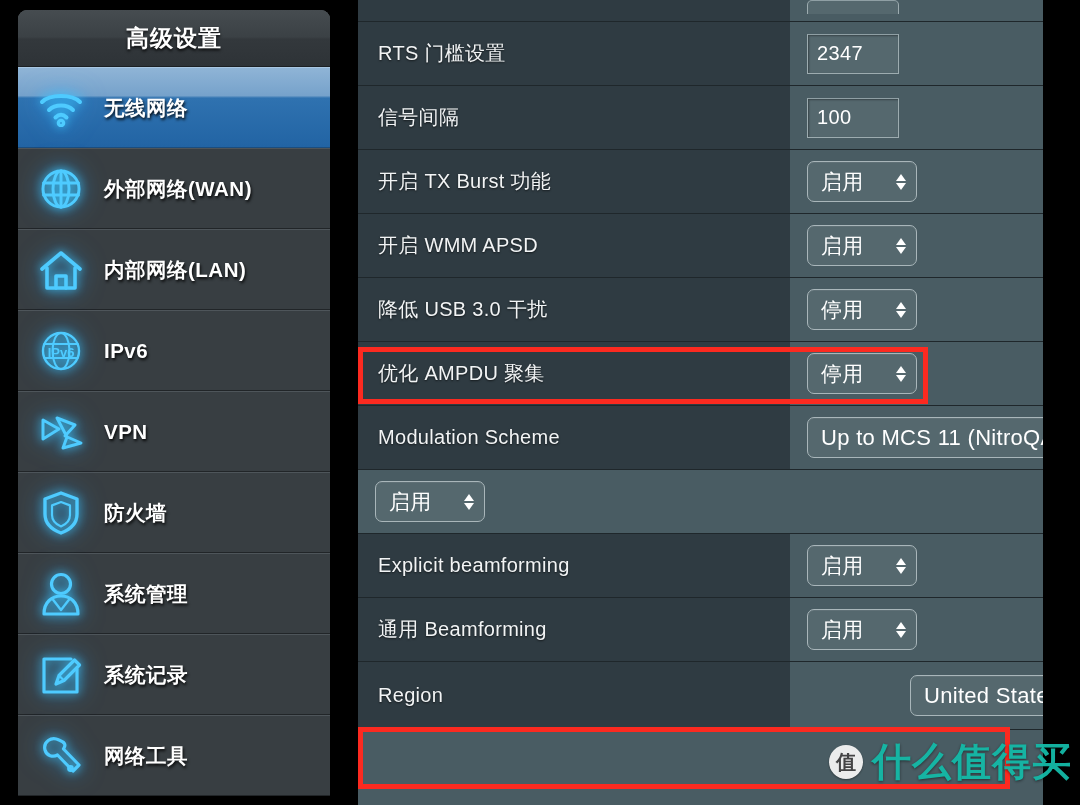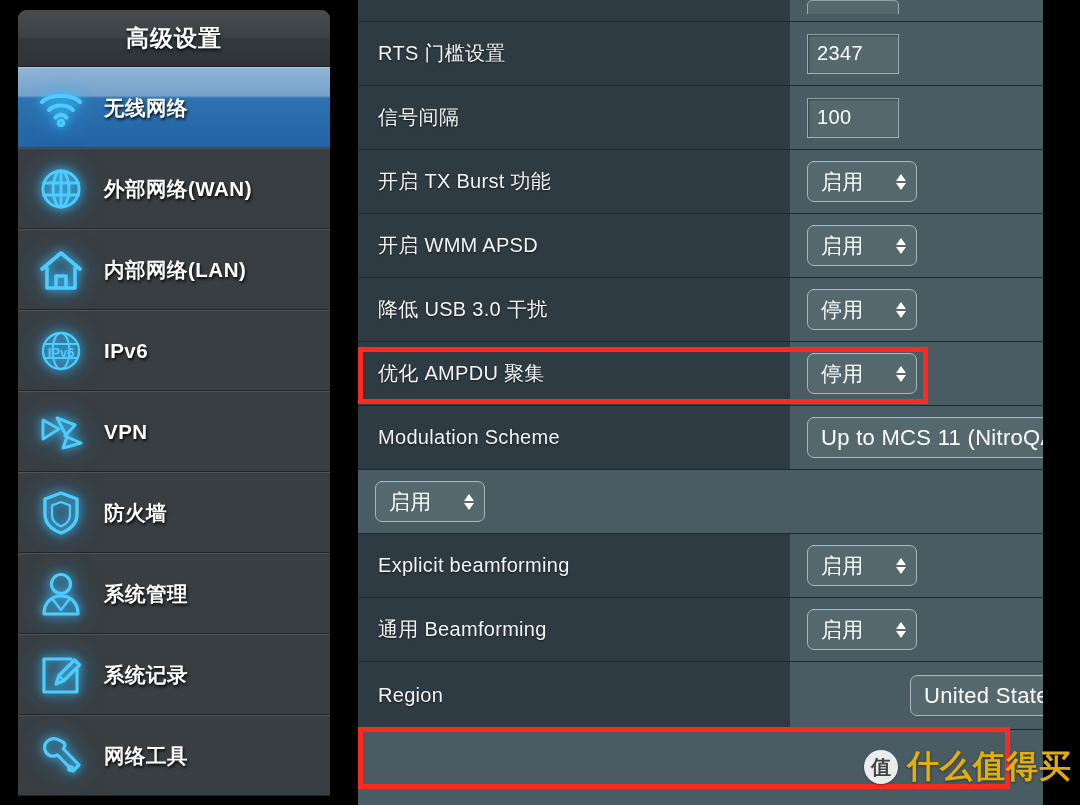--- a/index.html
+++ b/index.html
@@ -189,22 +189,22 @@
     border-radius: 50%;
     background: #f2f2f2;
     color: #444;
     font-size: 20px;
     font-weight: bold;
     display: flex; align-items: center; justify-content: center;
     margin-right: 9px;
     box-shadow: 0 1px 2px rgba(0,0,0,.4);
   }
   #watermark .wm-text {
-    color: #eab308;
-    font-size: 32px;
+    color: #14b8a6;
+    font-size: 39px;
     font-weight: bold;
     letter-spacing: 1px;
     text-shadow: 0 1px 3px rgba(0,0,0,.5);
   }
 </style>
 </head>
 <body>
 
 <div id="root">
 

